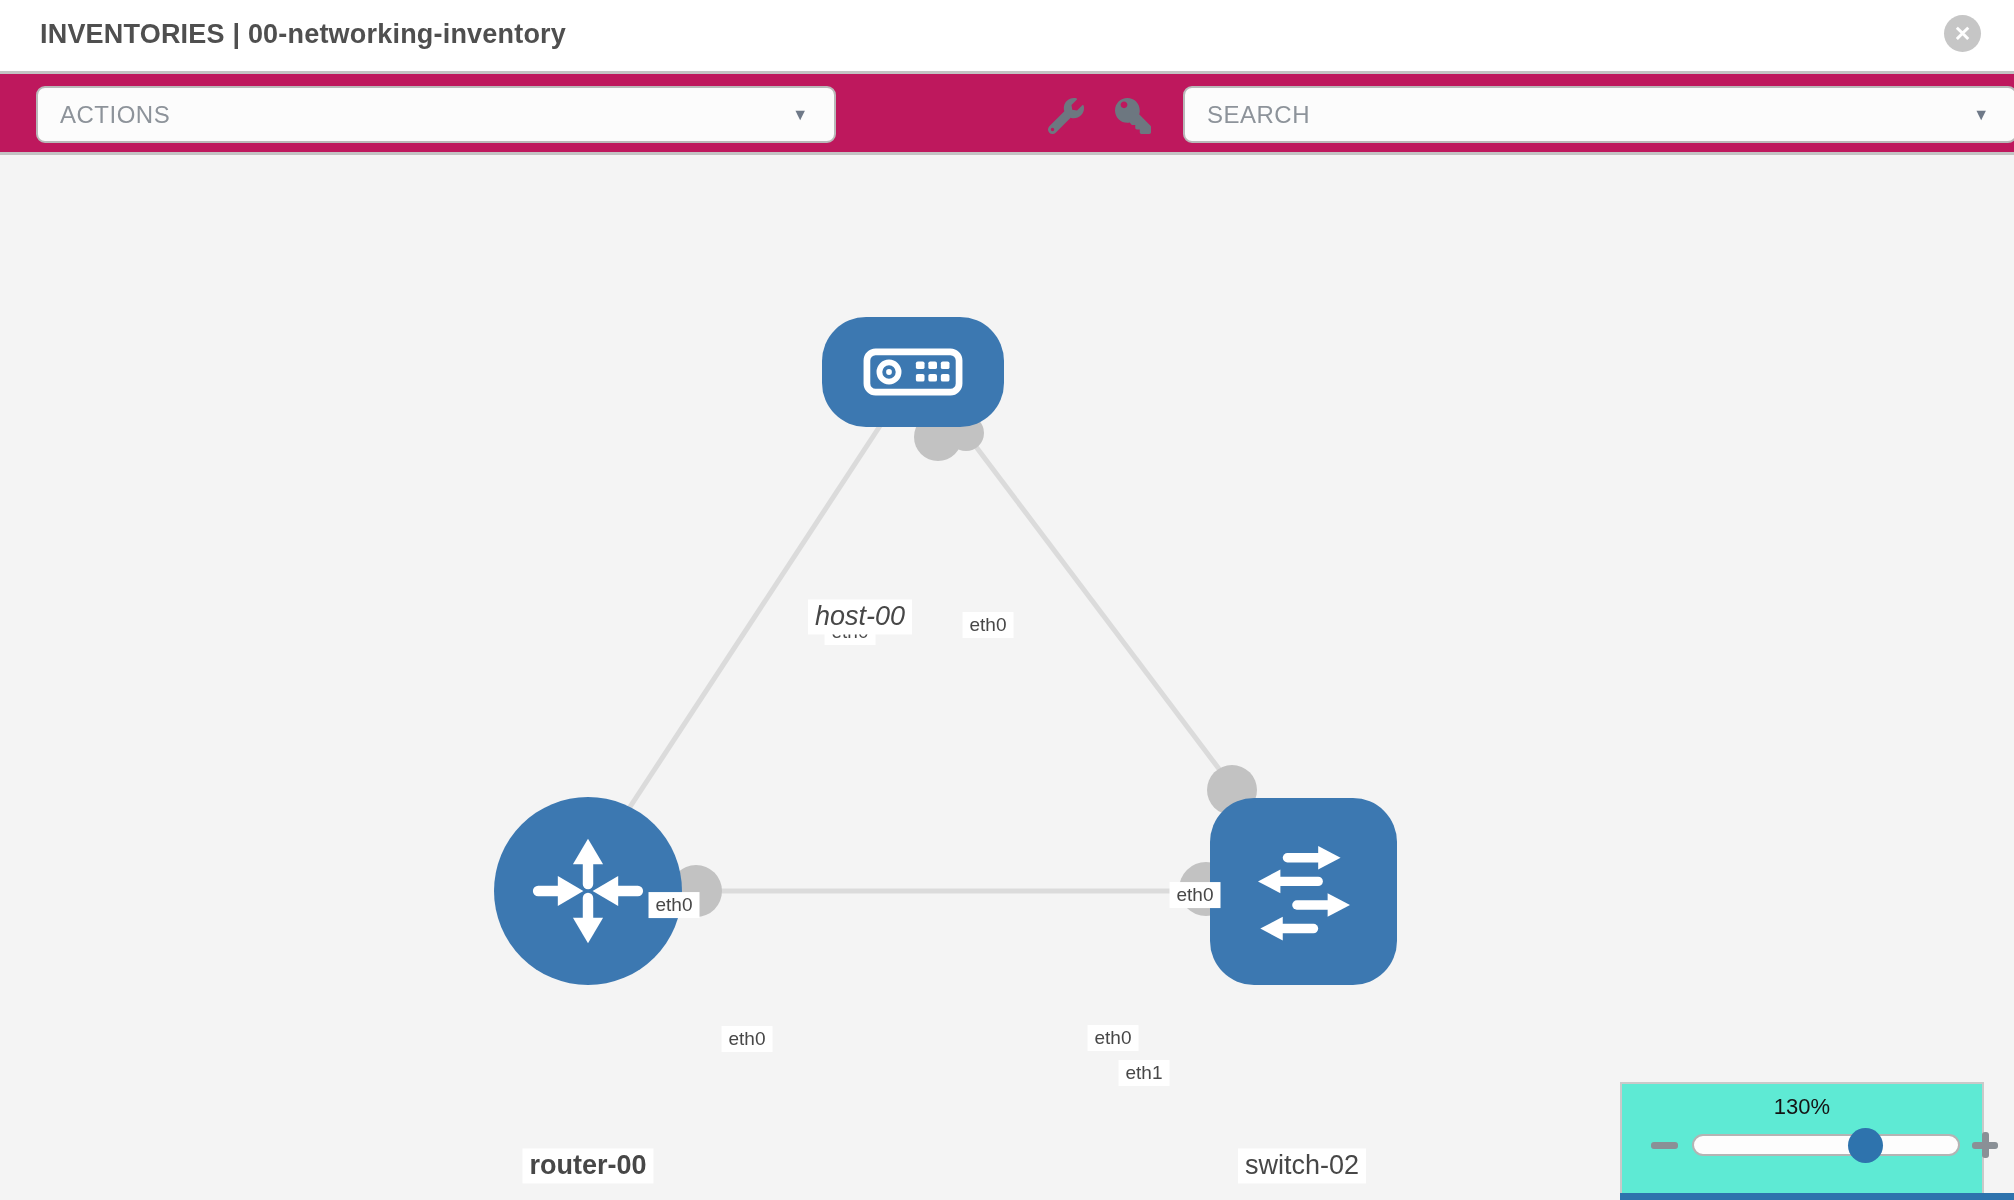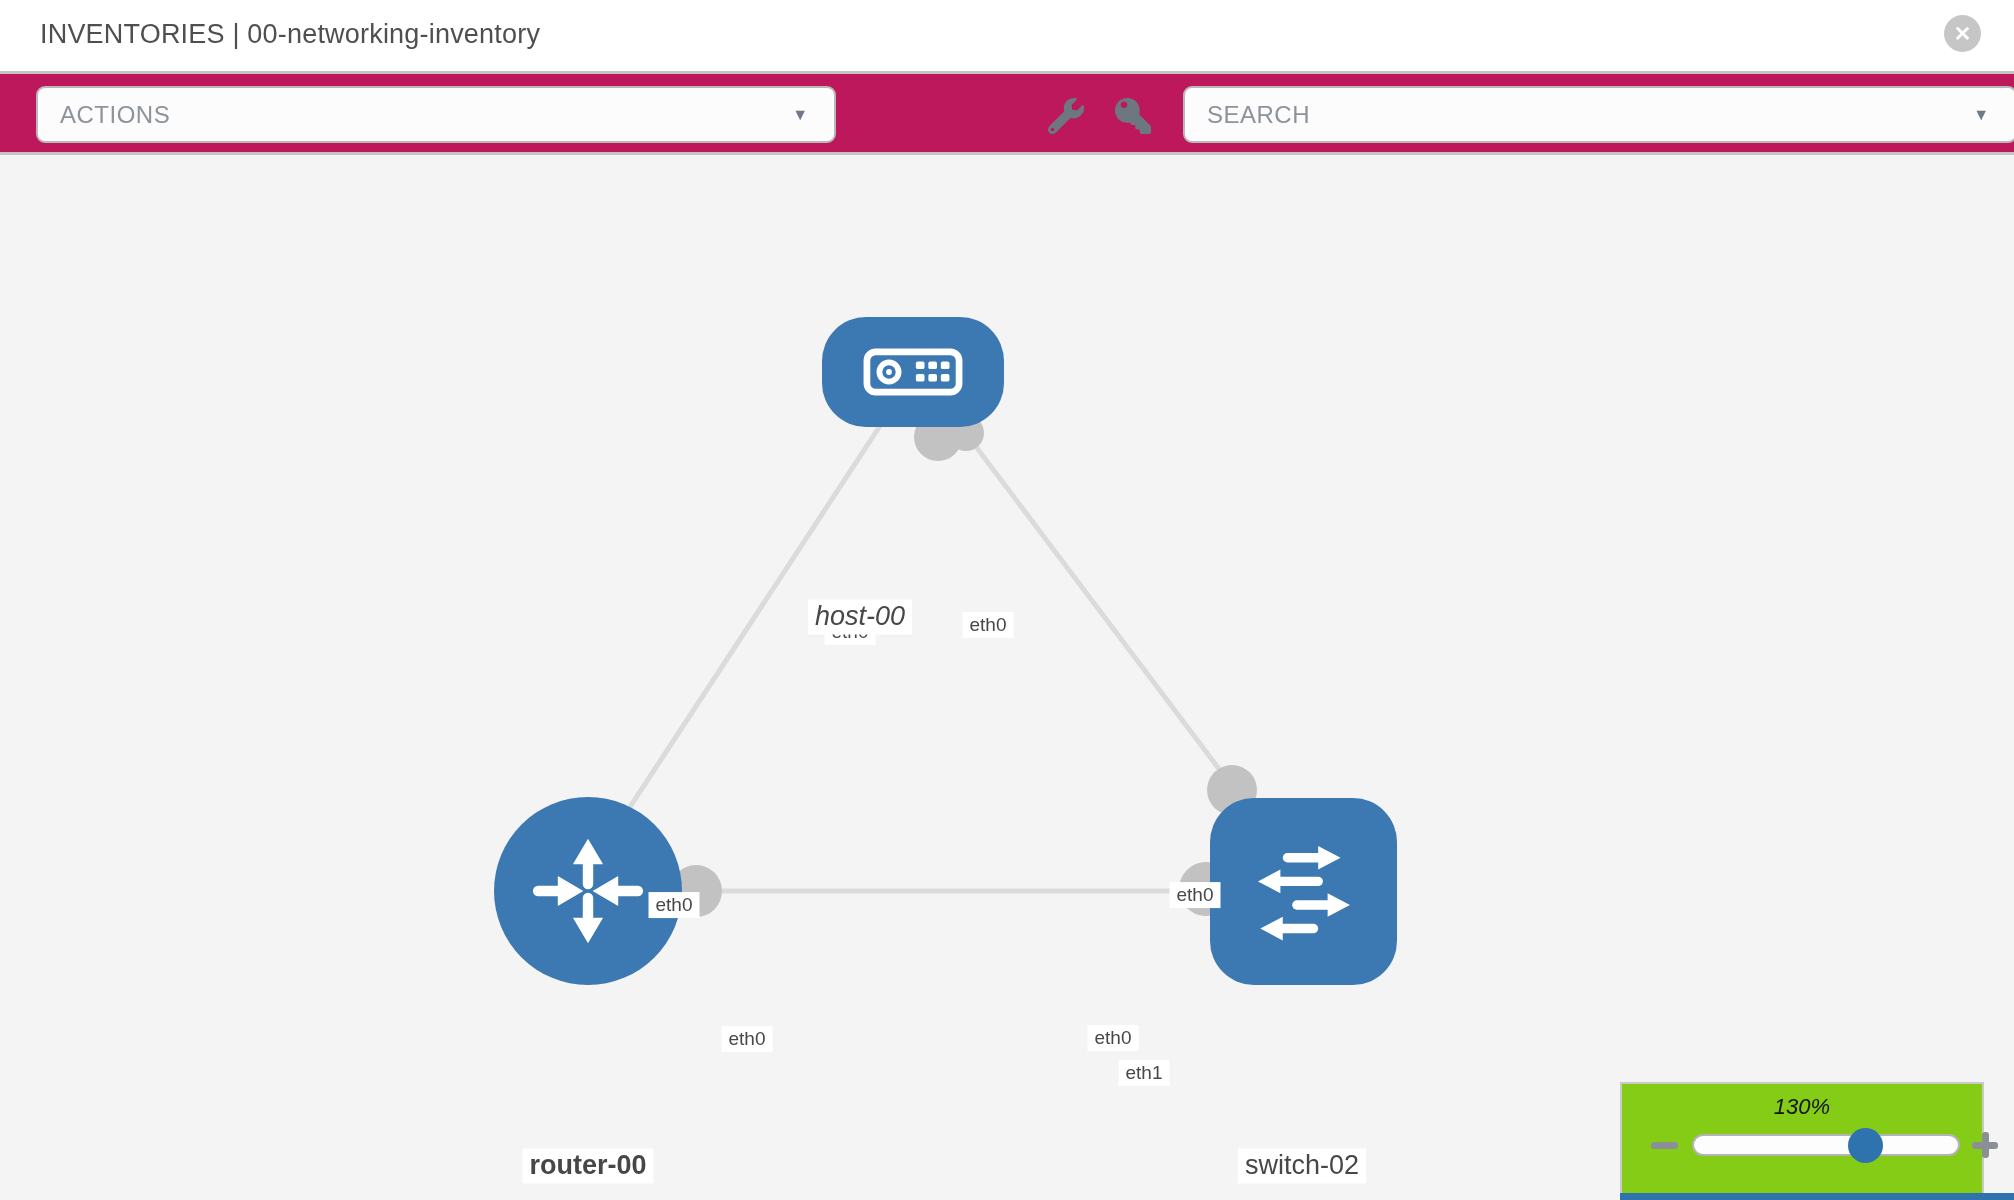--- a/index.html
+++ b/index.html
@@ -1,21 +1,21 @@
 <!DOCTYPE html>
 <html><head>
 <meta charset="utf-8">
 <style>
   html,body{margin:0;padding:0;background:#fff;}
   #app{position:relative;width:2014px;height:1200px;overflow:hidden;
        font-family:"Liberation Sans",sans-serif;background:#fff;}
 
   
   .header{position:absolute;left:0;top:0;width:2014px;height:71px;background:#ffffff;}
-  .page-title{position:absolute;left:40px;top:19px;font-size:27px;font-weight:400;color:#4f4f4f;letter-spacing:.2px;}
+  .page-title{position:absolute;left:40px;top:19px;font-size:27px;font-weight:700;color:#4f4f4f;letter-spacing:.2px;}
   .close-btn{position:absolute;left:1944px;top:15px;width:37px;height:37px;border-radius:50%;
              background:#c6c6c6;display:flex;align-items:center;justify-content:center;cursor:pointer;}
   .close-btn span{color:#fff;font-size:21px;font-weight:700;line-height:1;}
 
   
   .toolbar{position:absolute;left:0;top:71px;width:2014px;height:84px;box-sizing:border-box;
            background:#be185d;border-top:3px solid #c3c3c3;border-bottom:3px solid #c3c3c3;}
   .combo{position:absolute;top:12px;height:57px;box-sizing:border-box;background:#fcfcfc;
          border:2px solid #b9b9b9;border-radius:9px;display:flex;align-items:center;cursor:pointer;}
   .combo .combo-label{padding-left:22px;font-size:24px;color:#8d939a;letter-spacing:.5px;}
@@ -38,21 +38,21 @@
   .node-router{left:494px;top:796px;width:188px;height:188px;border-radius:50%;background:#3c78b1;}
   .node-switch{left:1210px;top:797px;width:187px;height:187px;border-radius:44px;background:#3c78b1;}
 
   .lbl{position:absolute;transform:translate(-50%,-50%);background:#ffffff;color:#474747;
        padding:2px 7px;white-space:nowrap;line-height:1.15;}
   .lbl-node{font-size:27px;}
   .lbl-if{font-size:19px;}
 
   
   .zoom-panel{position:absolute;left:1620px;top:1082px;width:364px;height:118px;box-sizing:border-box;
-              background:#84cc16;border:2px solid #c9c9c9;font-style:italic;}
+              background:#5eead4;border:2px solid #c9c9c9;}
   .zoom-level{position:absolute;left:0;top:10px;width:100%;text-align:center;
               font-size:22px;color:#141414;}
   .zoom-minus{position:absolute;left:29px;top:58px;width:27px;height:7px;border-radius:3px;
               background:#8a9096;cursor:pointer;}
   .zoom-track{position:absolute;left:70px;top:50px;width:268px;height:22px;box-sizing:border-box;
               border:2px solid #b4b4b4;border-radius:12px;background:#fdfdfd;cursor:pointer;}
   .zoom-knob{position:absolute;left:226px;top:44px;width:35px;height:35px;border-radius:50%;
              background:#2e73ad;cursor:pointer;}
   .zoom-plus{position:absolute;left:346px;top:44px;width:34px;height:34px;cursor:pointer;}
   .zoom-plus:before,.zoom-plus:after{content:"";position:absolute;background:#8a9096;border-radius:3px;}

